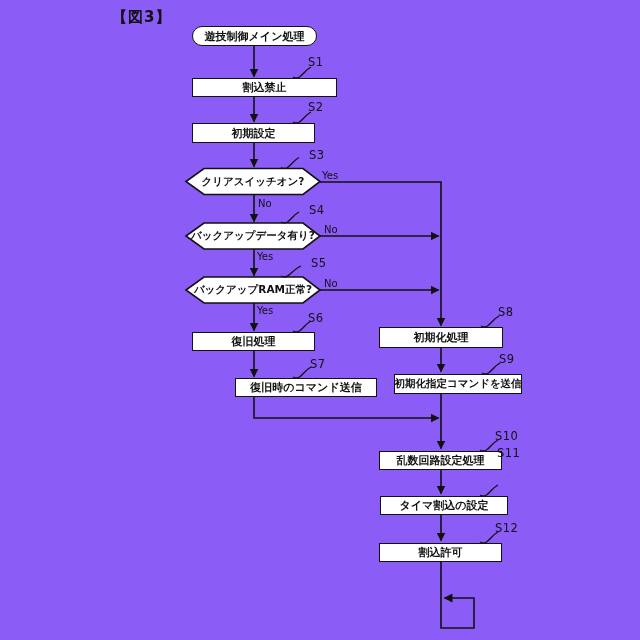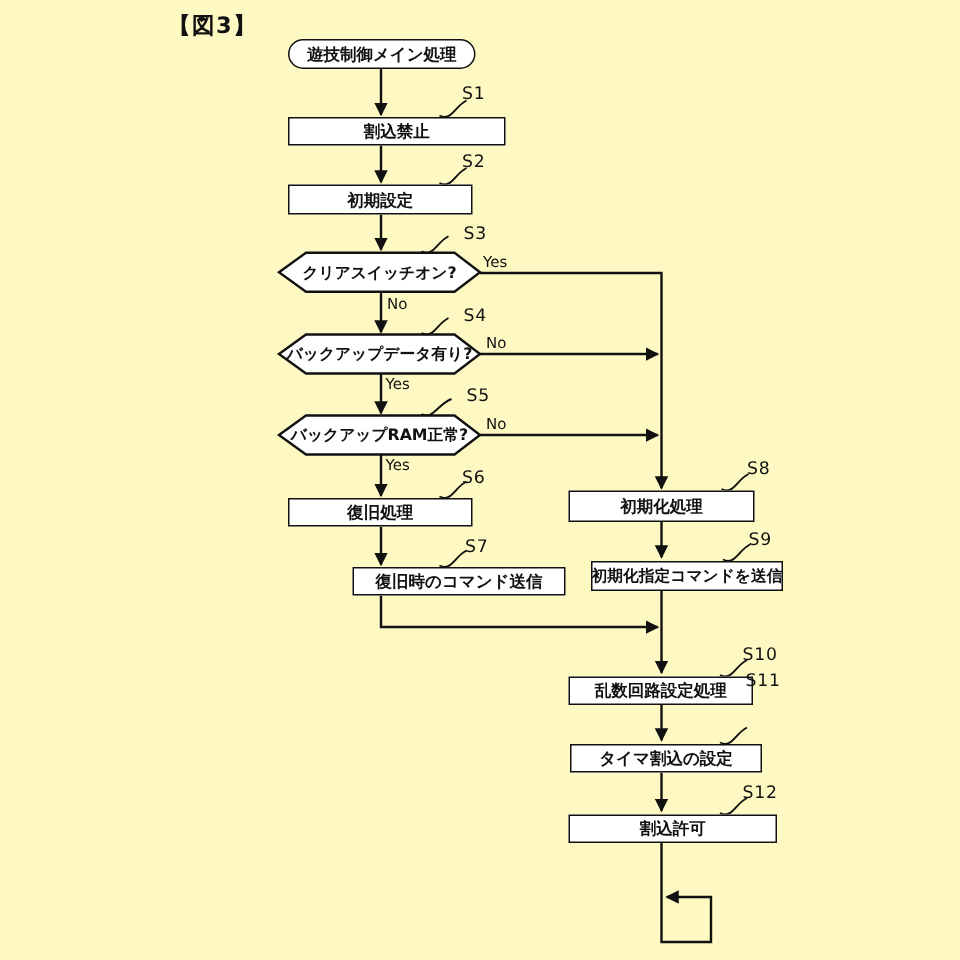--- a/index.html
+++ b/index.html
@@ -1,17 +1,17 @@
 <!DOCTYPE html>
 <html><head>
 <meta charset="utf-8">
 <style>
   html,body { margin:0; padding:0; background:#ffffff; }
   .canvas {
-    position:relative; width:640px; height:640px; background:#fef9c3;
+    position:relative; width:640px; height:640px; background:#8b5cf6;
     font-family:"DejaVu Sans","Liberation Sans",sans-serif; color:#111111;
     overflow:hidden;
   }
   .fig-label {
     position:absolute; left:112px; top:8px;
     font-size:15px; font-weight:700; letter-spacing:1px;
   }
   svg.lines { position:absolute; left:0; top:0; width:640px; height:640px; z-index:1; }
   .node {
     position:absolute; display:flex; align-items:center; justify-content:center;
@@ -123,21 +123,21 @@
   </div>
 
   <div class="node" style="left:379px; top:451px; width:123px; height:19px;">
     <span>乱数回路設定処理</span>
   </div>
 
   <div class="node" style="left:380px; top:496px; width:128px; height:19px;">
     <span>タイマ割込の設定</span>
   </div>
 
-  <div class="node" style="left:379px; top:543px; width:139px; height:19px;">
+  <div class="node" style="left:379px; top:543px; width:123px; height:19px;">
     <span>割込許可</span>
   </div>
 
   <div class="step" style="left:308px; top:55px;">S1</div>
   <div class="step" style="left:308px; top:100px;">S2</div>
   <div class="step" style="left:309px; top:148px;">S3</div>
   <div class="step" style="left:309px; top:203px;">S4</div>
   <div class="step" style="left:311px; top:256px;">S5</div>
   <div class="step" style="left:308px; top:311px;">S6</div>
   <div class="step" style="left:310px; top:357px;">S7</div>

